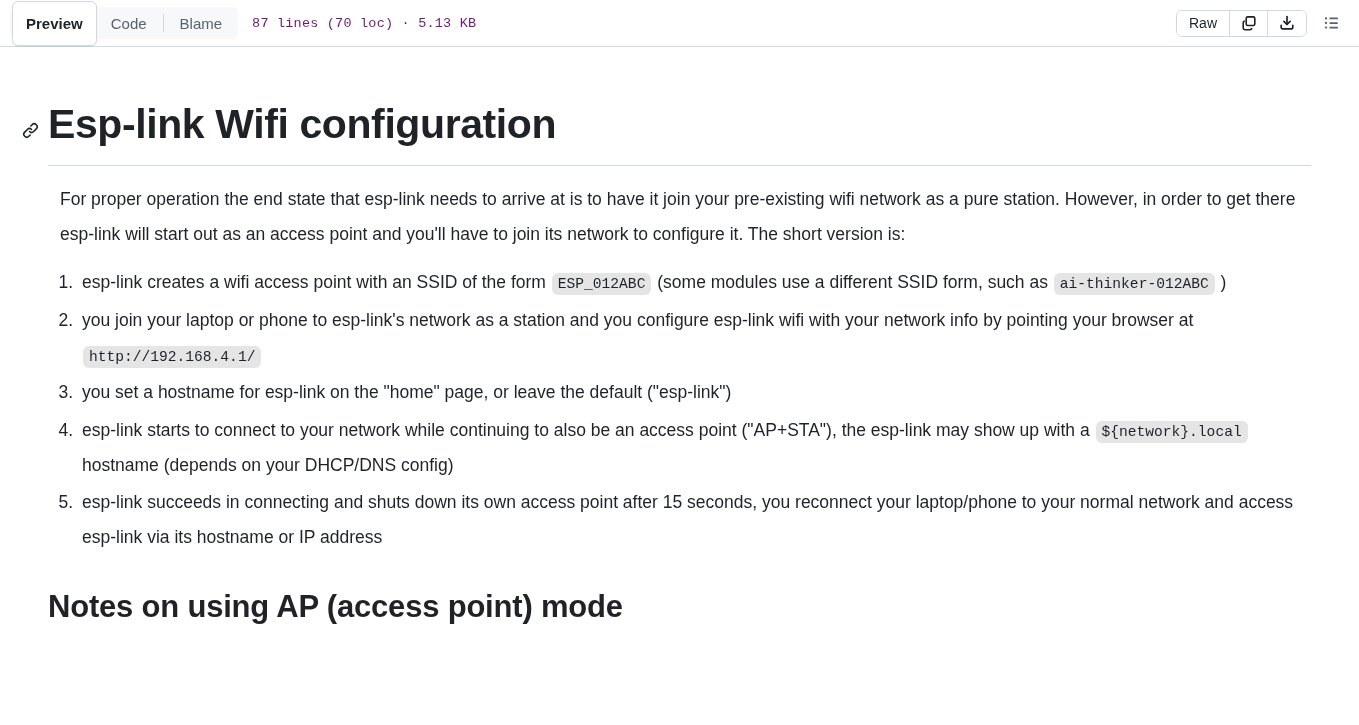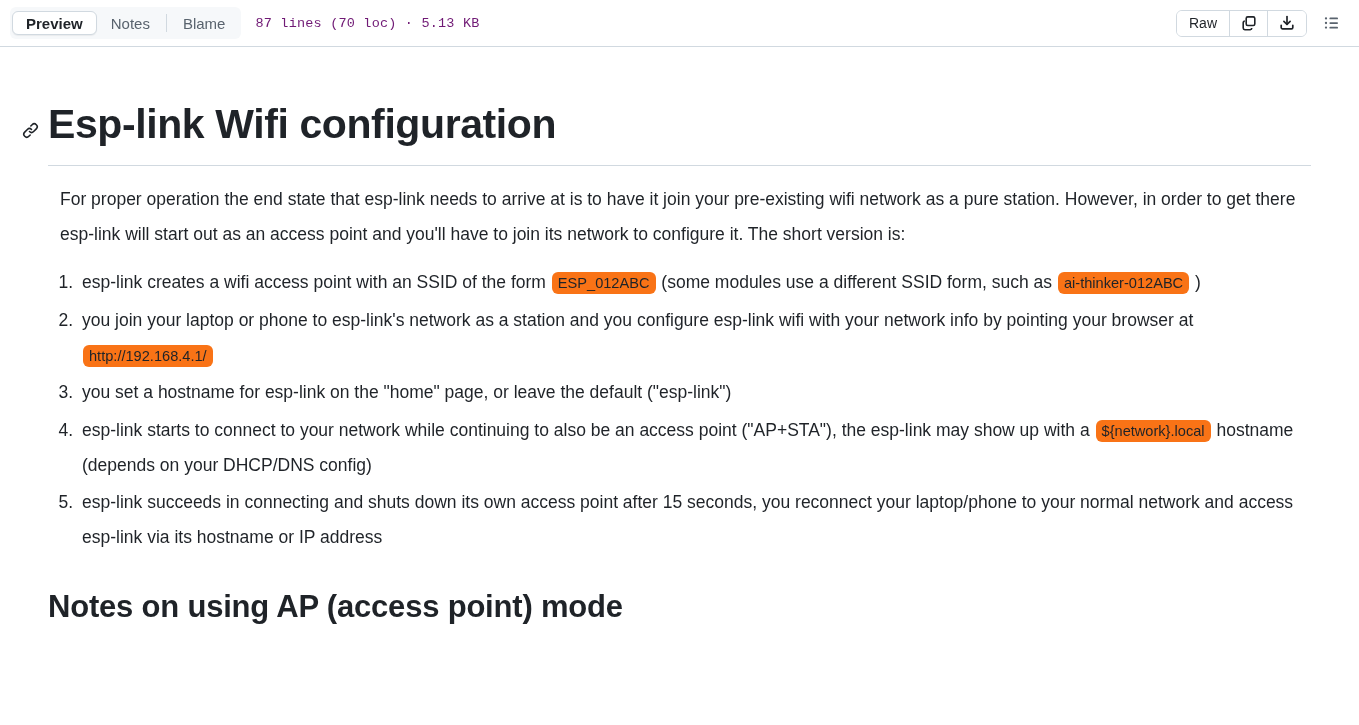--- a/index.html
+++ b/index.html
@@ -29,21 +29,21 @@
   .segmented {
     display: flex;
     align-items: center;
     background: #f6f8fa;
     border-radius: 6px;
     height: 32px;
     padding: 0 2px;
     flex: none;
   }
   .seg-btn {
-    height: 24px;
+    height: 45px;
     display: flex;
     align-items: center;
     padding: 0 13px;
     font-size: 15px;
     line-height: 1;
     color: #59636e;
     background: transparent;
     border: 1px solid transparent;
     border-radius: 6px;
     cursor: pointer;
@@ -179,40 +179,40 @@
     padding-left: 30px;
     font-size: 17.5px;
     line-height: 1.98;
   }
   ol.md-ol > li {
     margin-top: 3px;
     padding-left: 4px;
   }
 
   code.inline {
-    font-family: Liberation Sans, sans-serif;
+    font-family: Liberation Mono, monospace;
     font-size: 14.6px;
-    background: #f97316;
+    background: #e5e5e5;
     border-radius: 6px;
     padding: 3px 6px;
     margin: 0 1px;
     white-space: nowrap;
     color: #1f2328;
   }
 
   svg { display: block; }
 </style>
 </head>
 <body>
 
 <div class="file-header">
 
   <div class="segmented">
     <button class="seg-btn active">Preview</button>
-    <button class="seg-btn">Notes</button>
+    <button class="seg-btn">Code</button>
     <span class="seg-divider"></span>
     <button class="seg-btn">Blame</button>
   </div>
 
   <div class="file-meta">87 lines (70 loc) · 5.13 KB</div>
 
   <div class="header-right">
     <div class="btn-group">
       <button class="btn-raw">Raw</button>
       <button class="btn-icon" title="Copy raw content">

